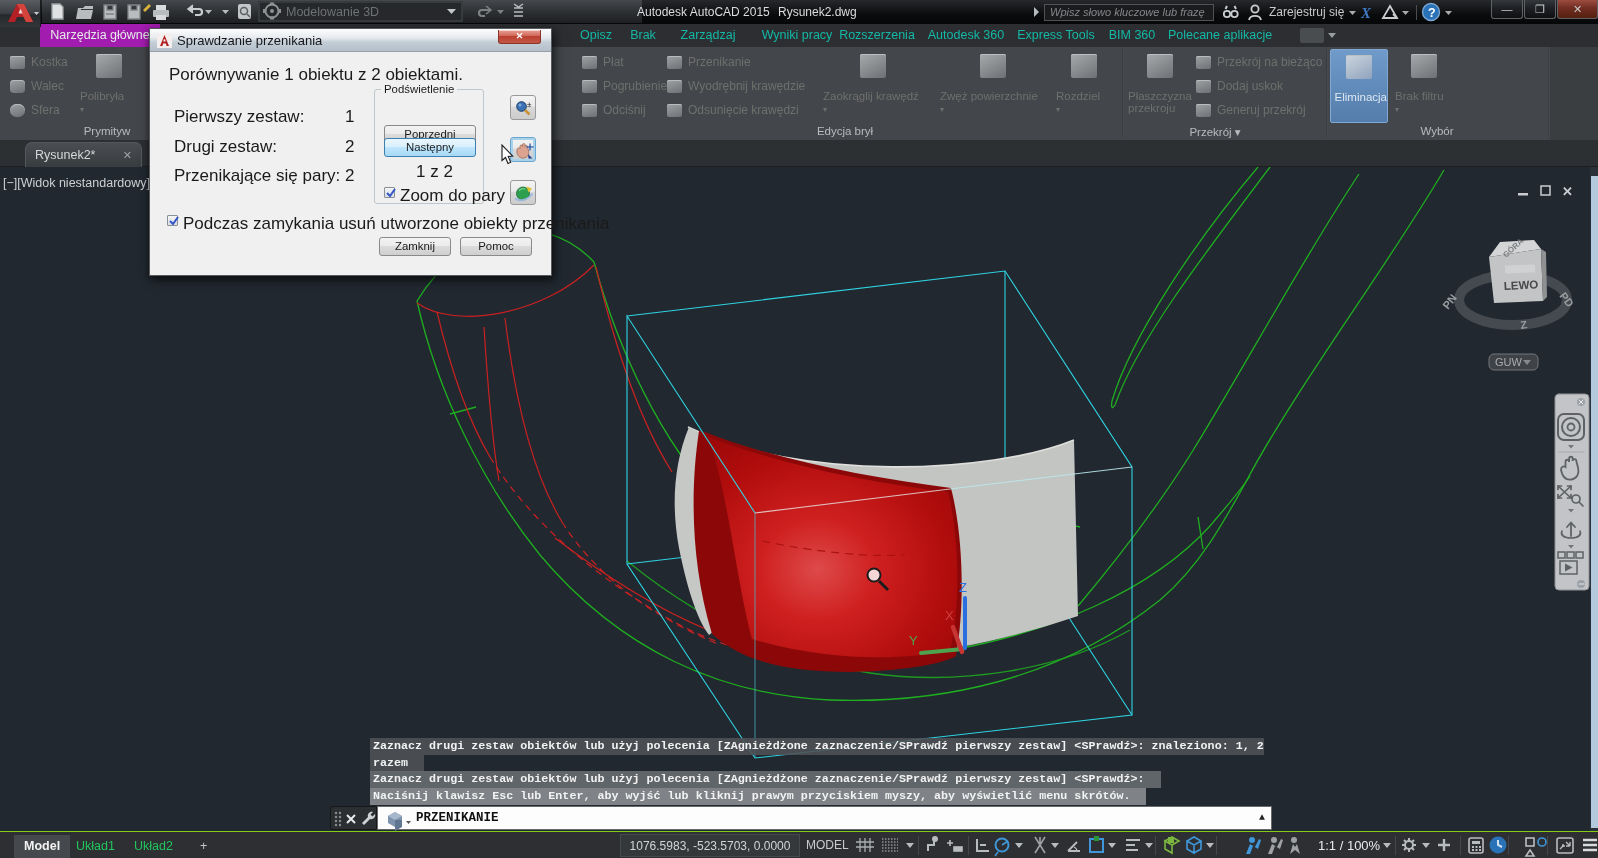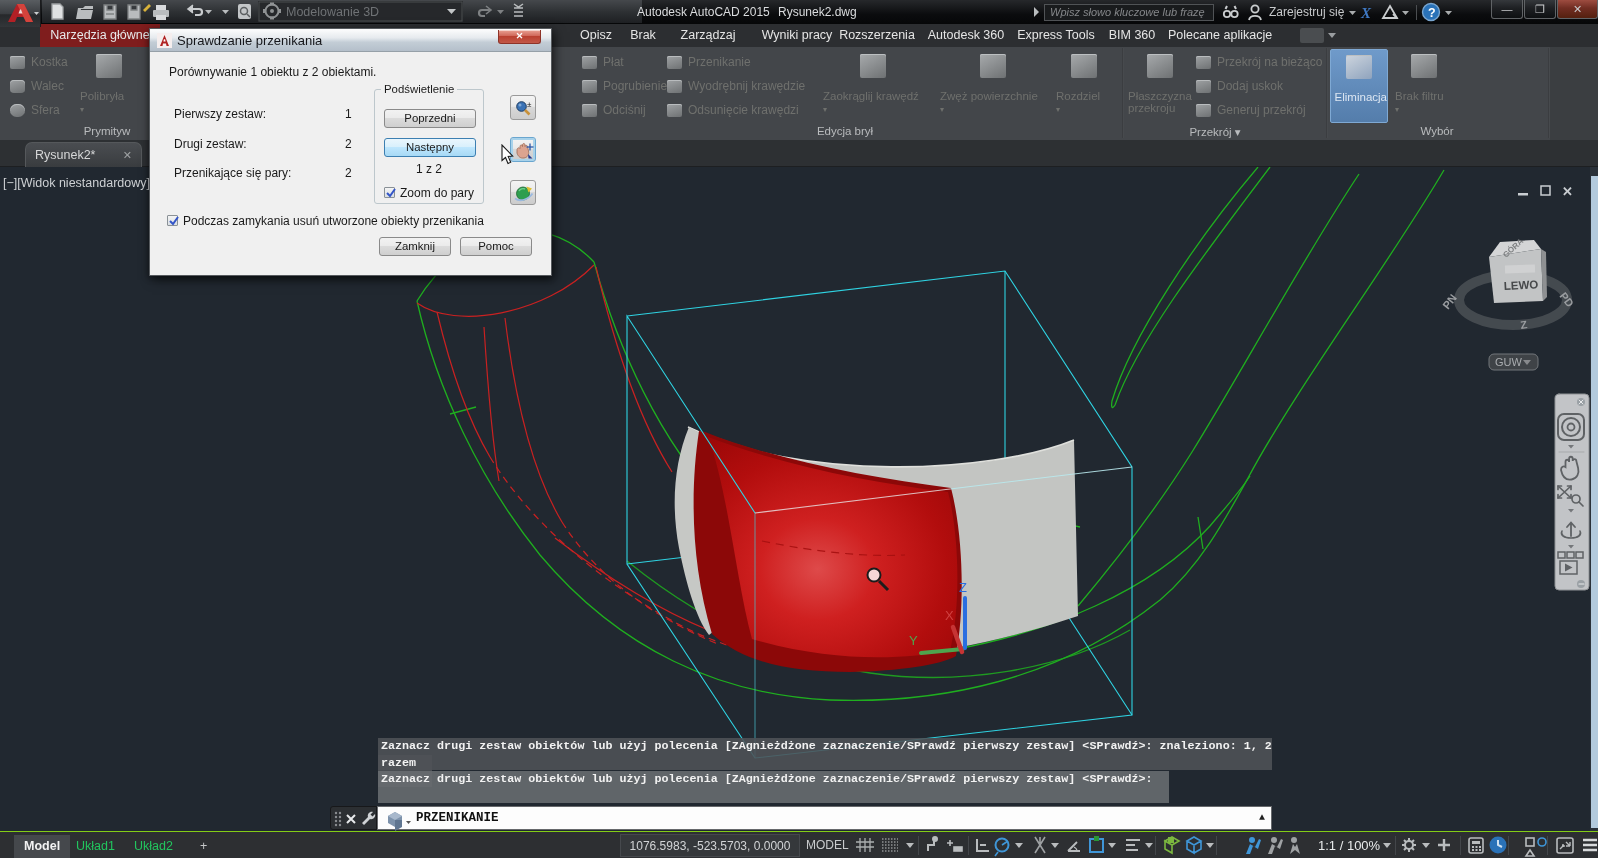--- a/index.html
+++ b/index.html
@@ -8,53 +8,53 @@
 #titlebar{position:absolute;left:0;top:0;width:1598px;height:24px;background:linear-gradient(#26282b,#0b0c0e 60%,#060708)}
 #appbtn{position:absolute;left:0;top:0;width:41px;height:27px;background:linear-gradient(#595d61,#3a3d41 50%,#26282b 55%,#333639);border-right:1px solid #1a1b1d;z-index:5}
 #qat{position:absolute;left:42px;top:0;width:600px;height:23px;background:linear-gradient(#45484c,#2c2f32 55%,#1e2023);display:flex;align-items:center}
 #titletext{position:absolute;top:5px;left:637px;color:#dadcde;font-size:12px}
 #titletext2{position:absolute;top:5px;left:778px;color:#dadcde;font-size:12px}
 #searchwrap{position:absolute;left:1030px;top:2px;height:20px;display:flex;align-items:center;color:#c7c9cb}
 #searchbox{width:170px;height:17px;background:#191b1d;border:1px solid #505356;color:#85878a;font-style:italic;font-size:11px;padding:1px 5px;white-space:nowrap;overflow:hidden}
 .winbtn{position:absolute;top:0;height:19px;border:1px solid #606366;border-top:none;background:linear-gradient(#35383c,#1e2023 45%,#0e1012);color:#c9cbcd;text-align:center;font-size:11px;line-height:18px;border-radius:0 0 3px 3px}
 
 #tabrow{position:absolute;left:0;top:24px;width:1598px;height:23px;background:#2c2e31}
-.rtab{position:absolute;top:0;height:23px;color:#e5e5e5;font-size:12.5px;line-height:23px;text-align:center}
-.rtab.active{background:#7f1d1d;color:#e8e9ea}
+.rtab{position:absolute;top:0;height:23px;color:#14b8a6;font-size:12.5px;line-height:23px;text-align:center}
+.rtab.active{background:#a21caf;color:#e8e9ea}
 
 #ribbon{position:absolute;left:0;top:47px;width:1598px;height:93px;background:#43464a}
 .rsep{position:absolute;top:1px;width:2px;height:90px;background:linear-gradient(90deg,#35373a,#4d5054)}
 .plabel{position:absolute;top:78px;height:15px;font-size:11.5px;color:#b9bbbd;text-align:center;width:120px}
 .ritem{position:absolute;height:14px;display:flex;align-items:center;color:#6f706d;font-size:12px;white-space:nowrap}
 .ricon{width:15px;height:13px;background:linear-gradient(160deg,#9fa2a4,#6e7173);border-radius:2px;margin-right:6px;box-shadow:inset 0 1px 0 #b9bcbe}
 .bigbtn{position:absolute;top:2px;width:58px;height:74px;color:#6f706d;font-size:11.5px;text-align:left}
 .bigico{width:26px;height:24px;margin:5px auto 12px;background:linear-gradient(150deg,#a7aaac,#6e7173);border-radius:2px;box-shadow:inset 0 1px 0 #bcbfc1}
 #panelfootline{position:absolute;left:0;top:122px;width:1545px;height:18px;background:#3e4145;border-top:1px solid #37393c}
 
 #filetabs{position:absolute;left:0;top:140px;width:1598px;height:27px;background:#2d3033;border-bottom:1px solid #1d1f21}
 #ftab{position:absolute;left:25px;top:2px;width:117px;height:25px;background:linear-gradient(#4a4d51,#393c3f);border:1px solid #55585b;border-bottom:none;border-radius:7px 7px 0 0;color:#d6d7d8;font-size:12.5px;line-height:24px;padding-left:9px}
 
 #draw{position:absolute;left:0;top:167px;width:1598px;height:664px;background:#212830}
 #vplabel{position:absolute;left:3px;top:9px;color:#cdd0d3;font-size:12.5px}
 
-.cmdrow{position:absolute;left:378px;max-width:894px;padding-right:16px;height:32px;font-family:"Liberation Mono",monospace;font-size:11.7px;font-weight:bold;color:#f2f2f2;line-height:16px;padding-left:3px;white-space:nowrap;overflow:hidden}
+.cmdrow{position:absolute;left:370px;max-width:894px;padding-right:16px;height:17px;font-family:"Liberation Mono",monospace;font-size:11.7px;font-weight:bold;color:#f2f2f2;line-height:16px;padding-left:3px;white-space:nowrap;overflow:hidden}
 #cmdbar{position:absolute;left:330px;top:639px;width:942px;height:24px}
 #cmdgrip{position:absolute;left:0;top:0;width:47px;height:24px;background:#2c2f32;border:1px solid #17181a;border-radius:3px 0 0 3px;color:#e8e8e8}
 #cmdfield{position:absolute;left:47px;top:0;width:895px;height:24px;background:#fdfdfd;border:1px solid #67696c;font-family:"Liberation Mono",monospace;font-weight:bold;font-size:12.5px;color:#101010;line-height:22px}
 
 #statusbar{position:absolute;left:0;top:831px;width:1598px;height:27px;background:#2d2f32;border-top:1px solid #84cc16}
 .ltab{position:absolute;top:3px;height:24px;color:#22c55e;font-size:12.5px;line-height:22px;padding:0 10px}
 
 #dlg{position:absolute;left:149px;top:28px;width:403px;height:248px;background:#f0f0f0;border:1px solid #565a5e;box-shadow:3px 4px 10px rgba(0,0,0,.55),-1px 2px 6px rgba(0,0,0,.35);z-index:50}
 #dlgtitle{position:absolute;left:0;top:0;width:100%;height:23px;background:linear-gradient(#fdfdfd,#e6eaee 40%,#c3cdd6 60%,#b4bfca);border-bottom:1px solid #96a0a8}
 #dlgtitle .txt{position:absolute;left:27px;top:4px;font-size:13px;color:#15161a}
 #dlgclose{position:absolute;right:10px;top:1px;width:43px;height:14px;background:linear-gradient(#eaa294,#d0685a 45%,#ba4030 50%,#c25848);border:1px solid #8e3328;border-top:none;border-radius:0 0 3px 3px;color:#fff;text-align:center;font-size:9px;font-weight:bold;line-height:13px;box-shadow:inset 0 1px 0 rgba(255,255,255,.55)}
 .gbox{position:absolute;border:1px solid #bdc7cc;border-radius:3px}
 .glabel{position:absolute;top:-7px;left:6px;background:#f0f0f0;padding:0 3px;font-size:11.4px;color:#1a1a1a}
-.dtext{position:absolute;font-size:12px;color:#1a1a1a;white-space:nowrap}
+.dtext{position:absolute;font-size:17px;color:#1a1a1a;white-space:nowrap}
 .dbtn{position:absolute;width:92px;height:19px;background:linear-gradient(#f2f2f2,#ebebeb 45%,#dbdbdb 50%,#cfcfcf);border:1px solid #8a8a8a;border-radius:3px;font-size:11.4px;color:#1a1a1a;text-align:center;line-height:17px}
 .dbtn.hl{background:linear-gradient(#eaf6fd,#d9f0fc 45%,#bee6fd 50%,#a7d9f5);border-color:#3c7fb1}
 .cb{position:absolute;width:11px;height:11px;background:linear-gradient(#f4f4f4,#d9dfe4);border:1px solid #8a9196;border-radius:1px}
 .cb svg{position:absolute;left:0px;top:-1px}
 .ibtn{position:absolute;left:360px;width:26px;height:25px;background:linear-gradient(#f4f4f4,#e9e9e9 45%,#d8d8d8 50%,#cccccc);border:1px solid #9a9a9a;border-radius:3px}
 </style></head>
 <body>
 
 <div id="titlebar"></div>
 <div id="qat">
@@ -344,20 +344,21 @@
   </g>
 
   <rect x="1590" y="167" width="8" height="664" fill="#2a3139"></rect>
   <rect x="1591" y="176" width="7" height="652" fill="#b3cadd"></rect>
 </svg>
 <div id="vplabel">[−][Widok niestandardowy][Realistyczny]</div>
 
 <div class="cmdrow" style="top:571px;background:rgba(78,82,86,.88)">Zaznacz drugi zestaw obiektów lub użyj polecenia [ZAgnieżdżone zaznaczenie/SPrawdź pierwszy zestaw] &lt;SPrawdź&gt;: znaleziono: 1, 2</div>
 <div class="cmdrow" style="top:587.5px;background:rgba(78,82,86,.88)">razem</div>
 <div class="cmdrow" style="top:604px;background:rgba(105,109,113,.88)">Zaznacz drugi zestaw obiektów lub użyj polecenia [ZAgnieżdżone zaznaczenie/SPrawdź pierwszy zestaw] &lt;SPrawdź&gt;:</div>
+<div class="cmdrow" style="top:620.5px;background:rgba(140,144,148,.88)">Naciśnij klawisz Esc lub Enter, aby wyjść lub kliknij prawym przyciskiem myszy, aby wyświetlić menu skrótów.</div>
 <div id="cmdbar">
   <div id="cmdgrip">
     <svg width="47" height="24">
       <g fill="#8a8d90">
             <circle cx="5" cy="6" r="1.2"></circle>
             <circle cx="9" cy="6" r="1.2"></circle>
             <circle cx="5" cy="10" r="1.2"></circle>
             <circle cx="9" cy="10" r="1.2"></circle>
             <circle cx="5" cy="14" r="1.2"></circle>
             <circle cx="9" cy="14" r="1.2"></circle>
@@ -508,21 +509,21 @@
   <div class="dtext" style="left:19px;top:36px">Porównywanie 1 obiektu z 2 obiektami.</div>
   <div class="dtext" style="left:24px;top:78px">Pierwszy zestaw:</div>
     <div class="dtext" style="left:195px;top:78px">1</div>
   <div class="dtext" style="left:24px;top:108px">Drugi zestaw:</div>
     <div class="dtext" style="left:195px;top:108px">2</div>
   <div class="dtext" style="left:24px;top:137px">Przenikające się pary:</div>
     <div class="dtext" style="left:195px;top:137px">2</div>
   <div class="gbox" style="left:224px;top:60px;width:110px;height:115px">
       <div class="glabel">Podświetlenie</div>
     </div>
-  <div class="dbtn" style="left:234px;top:80px">Poprzedni</div>
+  <div class="dbtn" style="left:234px;top:96px">Poprzedni</div>
   <div class="dbtn hl" style="left:234px;top:109px">Następny</div>
   <div class="dtext" style="left:266px;top:133px">1 z 2</div>
   <div class="cb" style="left:234px;top:158px">
       <svg width="12" height="12">
         <path d="M 2,6 L 5,9 L 10,2" stroke="#3355c8" stroke-width="2" fill="none"></path>
       </svg>
     </div>
   <div class="dtext" style="left:250px;top:157px">Zoom do pary</div>
   <div class="ibtn" style="top:66px"></div>
   <div class="ibtn" style="top:108px;border-color:#6aa6cf;box-shadow:0 0 0 2px #a8d2ea inset"></div>

